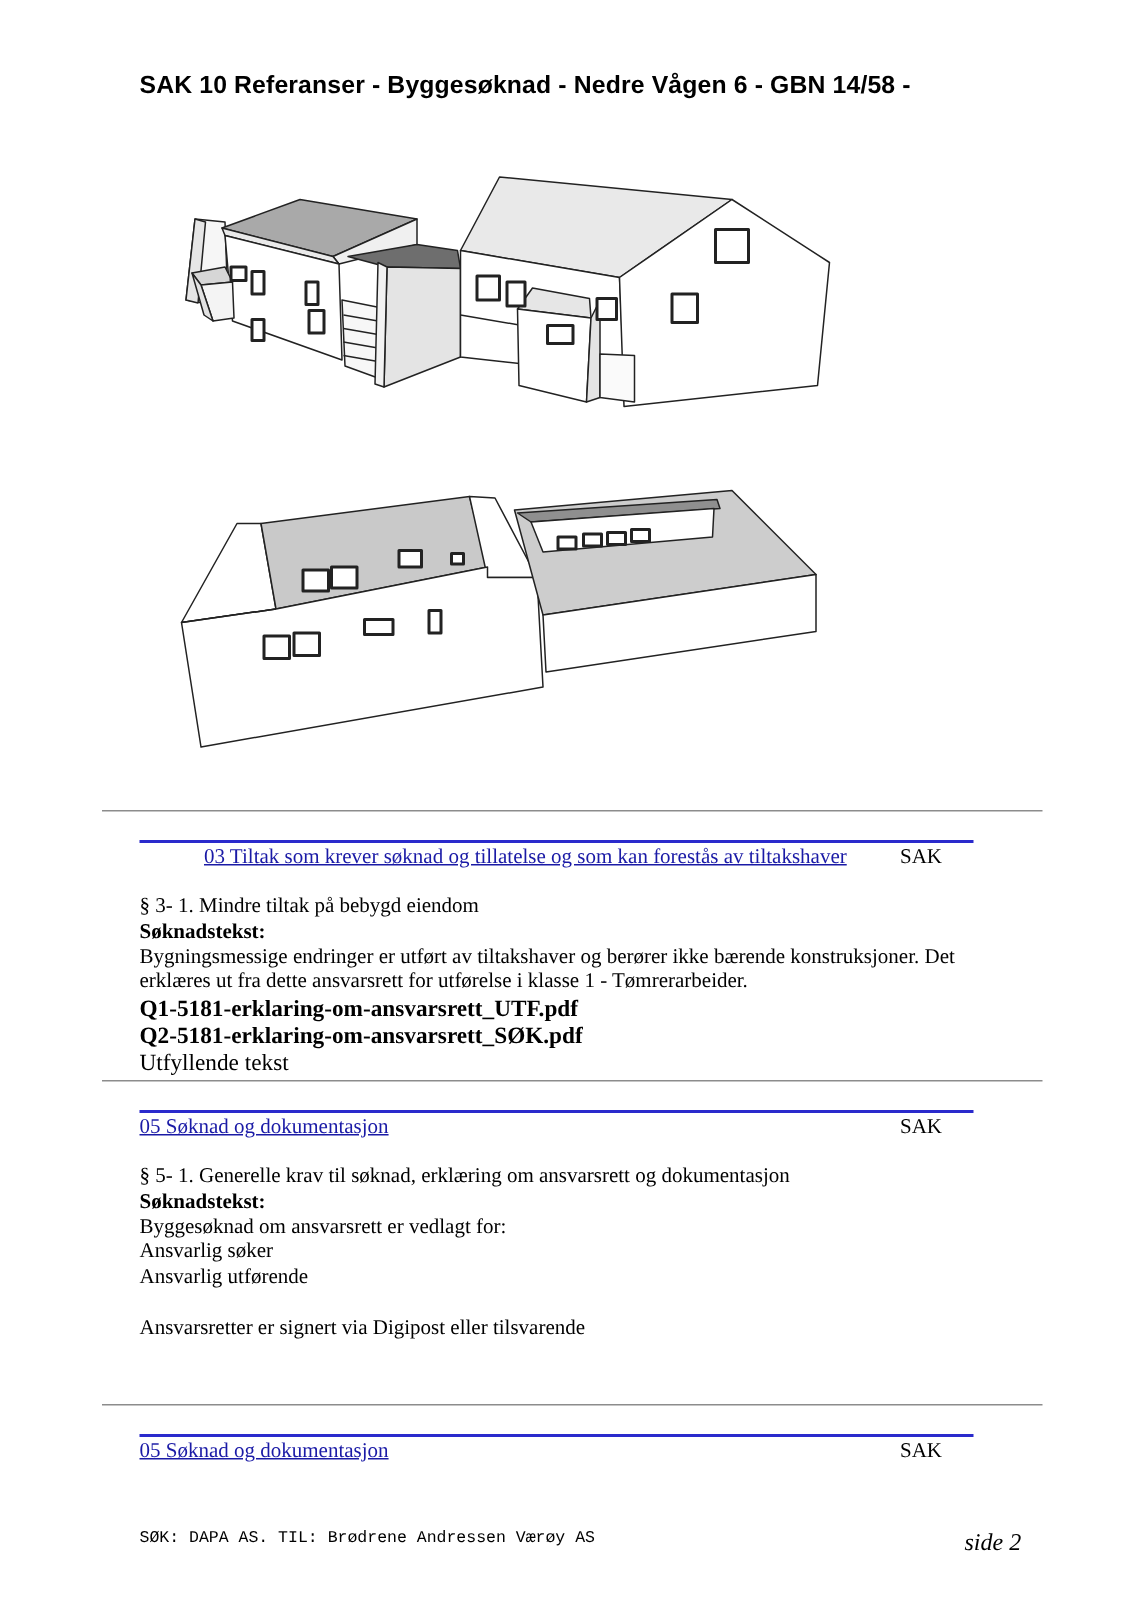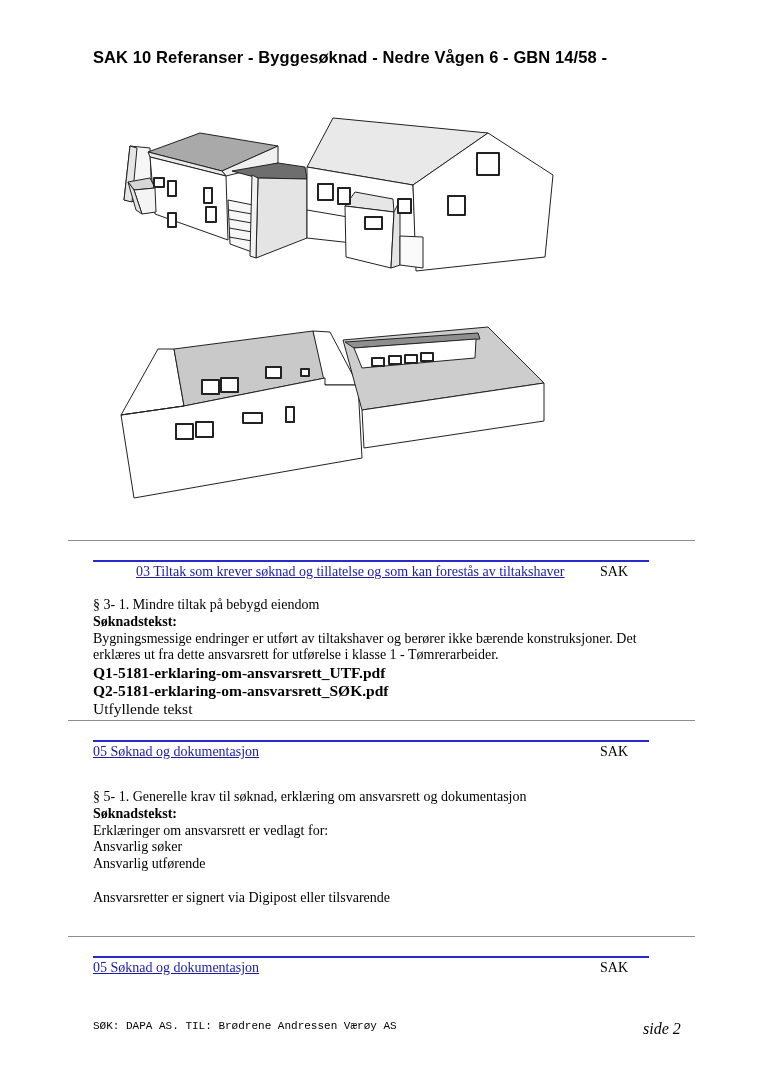--- a/index.html
+++ b/index.html
@@ -181,24 +181,24 @@
   <span class="line">erklæres ut fra dette ansvarsrett for utførelse i klasse 1 - Tømrerarbeider.</span>
   <span class="line bold big file-link">Q1-5181-erklaring-om-ansvarsrett_UTF.pdf</span>
   <span class="line bold big file-link">Q2-5181-erklaring-om-ansvarsrett_SØK.pdf</span>
   <span class="line big">Utfyllende tekst</span>
 </div>
 
 <div class="gray-rule" style="top:720px;"></div>
 <div class="blue-rule" style="top:740px;"></div>
 <a class="section-link" style="top:744px;">05 Søknad og dokumentasjon</a>
 <div class="section-sak" style="top:744px;">SAK</div>
-<div class="section-body" style="top:777px;margin-top:12px;">
+<div class="section-body" style="top:777px;">
   <span class="line">§  5- 1. Generelle krav til søknad, erklæring om ansvarsrett og dokumentasjon</span>
   <span class="line bold">Søknadstekst:</span>
-  <span class="line"> Erklæringer om ansvarsrett er vedlagt for:</span>
+  <span class="line"> Byggesøknad om ansvarsrett er vedlagt for:</span>
   <span class="line">Ansvarlig søker</span>
   <span class="line">Ansvarlig utførende</span>
   <span class="line blank"></span>
   <span class="line">Ansvarsretter er signert via Digipost eller tilsvarende</span>
 </div>
 
 <div class="gray-rule" style="top:936px;"></div>
 <div class="blue-rule" style="top:956px;"></div>
 <a class="section-link" style="top:960px;">05 Søknad og dokumentasjon</a>
 <div class="section-sak" style="top:960px;">SAK</div>

